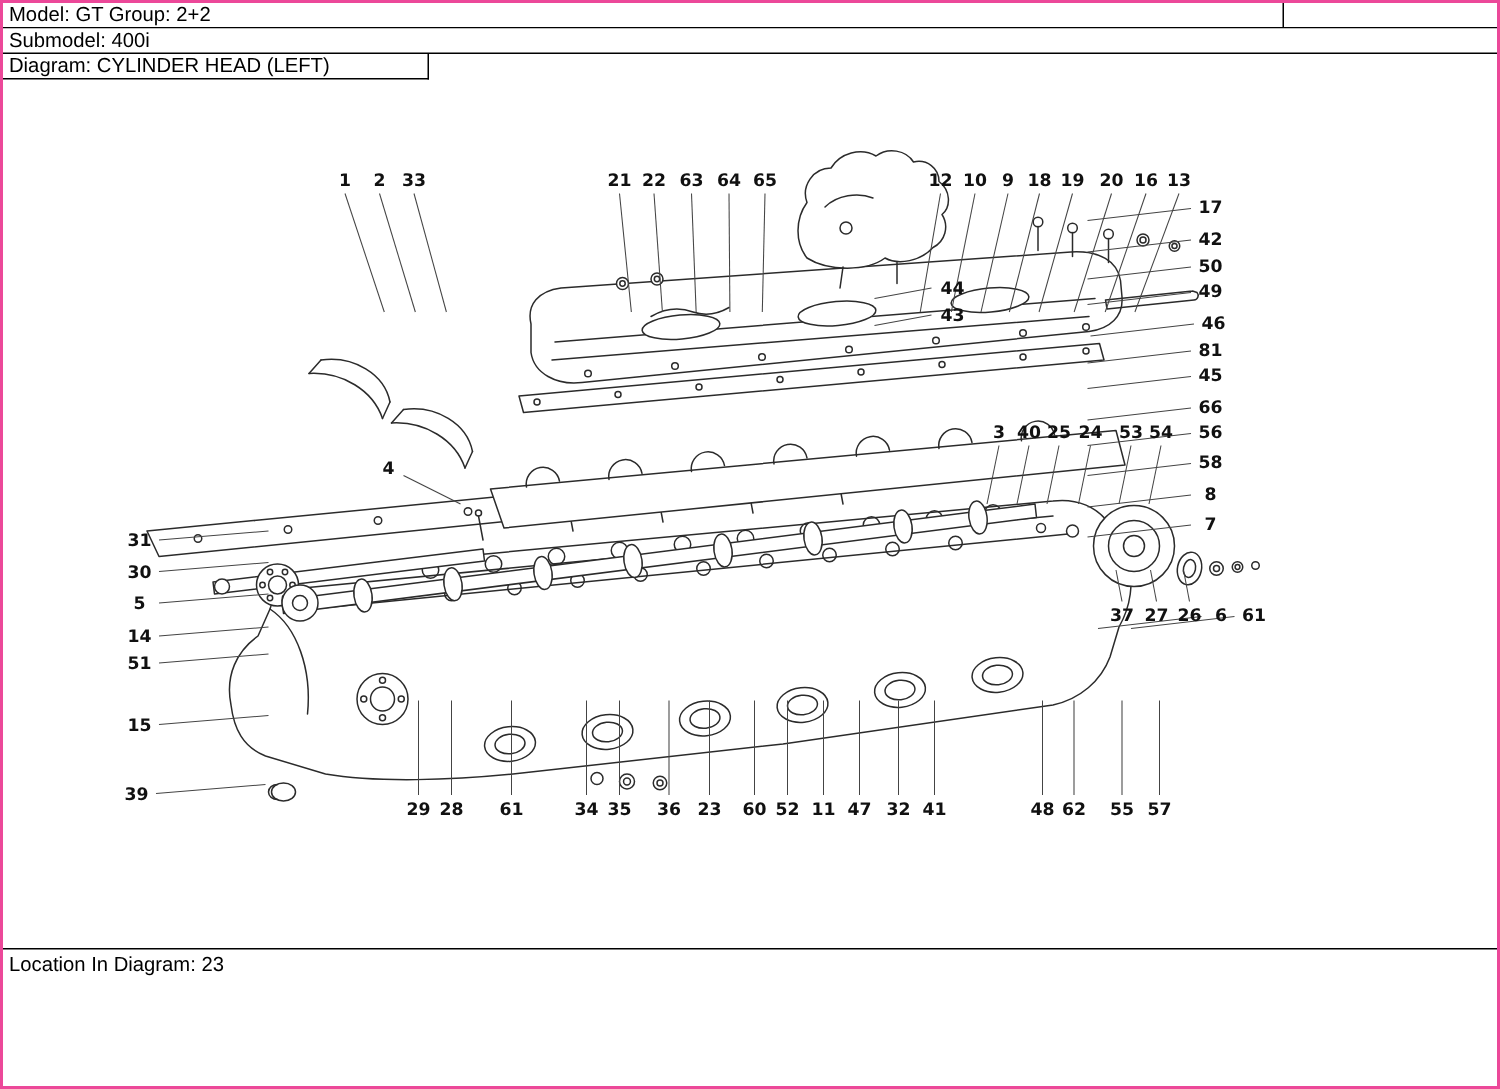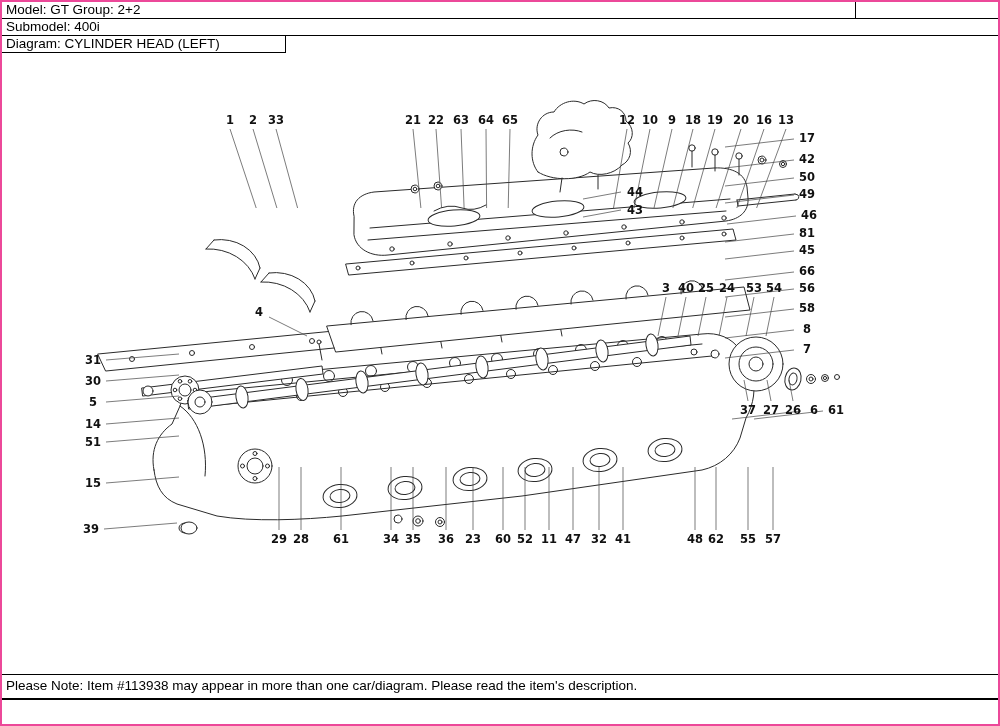--- a/index.html
+++ b/index.html
@@ -310,22 +310,22 @@
     <span>Model: GT Group: 2+2</span>
     <span class="vdiv"></span>
   </div>
   <div class="hrow r2">
     <span>Submodel: 400i</span>
   </div>
   <div class="hrow r3">
     <span>Diagram: CYLINDER HEAD (LEFT)</span>
   </div>
 
-  <div class="frow f3">
-    <span>Please Note: Item #113938 may appear in more than one car/diagram. Please read the item's description.</span>
+  <div class="frow f1">
+    <span>Location In Diagram: 23</span>
   </div>
 
   <div class="callout-layer">
       <span class="callout" style="left: 228px; top: 118px;">1</span>
       <span class="callout" style="left: 251px; top: 118px;">2</span>
       <span class="callout" style="left: 274px; top: 118px;">33</span>
       <span class="callout" style="left: 411px; top: 118px;">21</span>
       <span class="callout" style="left: 434px; top: 118px;">22</span>
       <span class="callout" style="left: 459px; top: 118px;">63</span>
       <span class="callout" style="left: 484px; top: 118px;">64</span>

